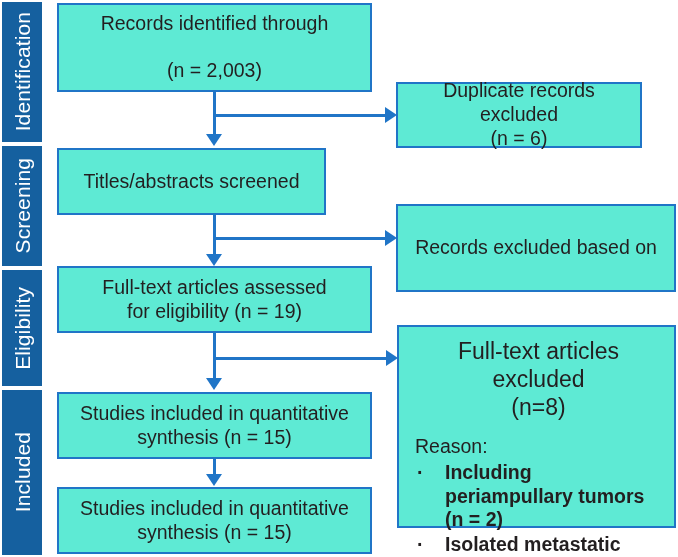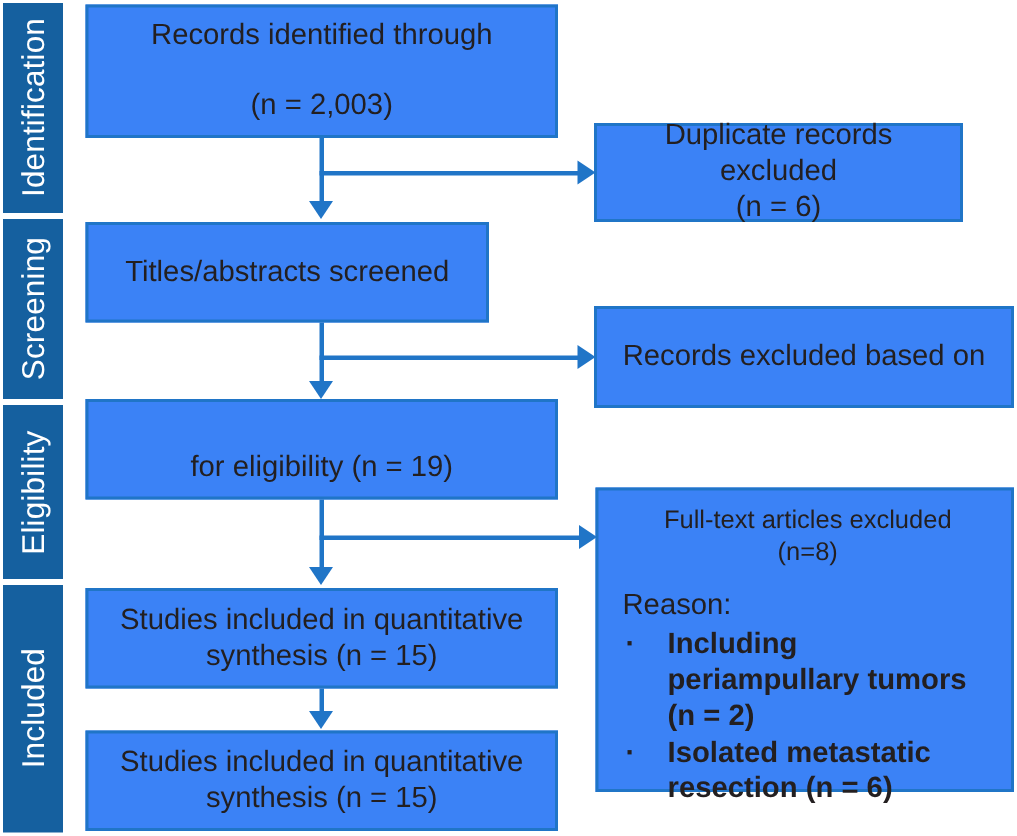--- a/index.html
+++ b/index.html
@@ -36,40 +36,40 @@
     letter-spacing: 0.1px;
     line-height: 1;
     white-space: nowrap;
   }
 
   
   .flow-box {
     position: absolute;
     box-sizing: border-box;
     border: 2px solid #2075C7;
-    background: #3b82f6;
+    background: #5eead4;
     color: #231f20;
     display: flex;
     align-items: center;
     justify-content: center;
     text-align: center;
     font-size: 19.5px;
     line-height: 1.22;
     padding: 2px 6px;
   }
   .flow-box.align-left {
     display: block;
     text-align: left;
     padding: 8px 10px 8px 14px;
   }
 
   
   .excl-title {
     text-align: center;
-    font-size: 17px;
+    font-size: 23px;
     line-height: 1.22;
     margin: 2px 0 0 0;
   }
   .excl-reason-label {
     font-size: 19.5px;
     line-height: 1.22;
     margin: 14px 0 0 2px;
   }
   .excl-list {
     list-style: none;
@@ -145,21 +145,21 @@
   </div>
 
   <div class="flow-box" style="left:57px; top:148px; width:269px; height:67px;">
     <div>
       <span>Titles/abstracts screened</span><br>
     </div>
   </div>
 
   <div class="flow-box" style="left:57px; top:266px; width:315px; height:67px;">
     <div>
-      <br>
+      <span>Full-text articles assessed</span><br>
       <span>for eligibility (n = 19)</span>
     </div>
   </div>
 
   <div class="flow-box" style="left:57px; top:392px; width:315px; height:67px;">
     <div>
       <span>Studies included in quantitative</span><br>
       <span>synthesis (n = 15)</span>
     </div>
   </div>
@@ -171,21 +171,21 @@
     </div>
   </div>
 
   <div class="flow-box" style="left:396px; top:82px; width:246px; height:66px;">
     <div>
       <span>Duplicate records excluded</span><br>
       <span>(n = 6)</span>
     </div>
   </div>
 
-  <div class="flow-box" style="left:396px; top:204px; width:280px; height:68px;">
+  <div class="flow-box" style="left:396px; top:204px; width:280px; height:88px;">
     <div>
       <span>Records excluded based on</span><br>
     </div>
   </div>
 
   <div class="flow-box align-left" style="left:397px; top:325px; width:279px; height:203px;">
     <div class="excl-title">
       <span>Full-text articles excluded</span><br>
       <span>(n=8)</span>
     </div>

